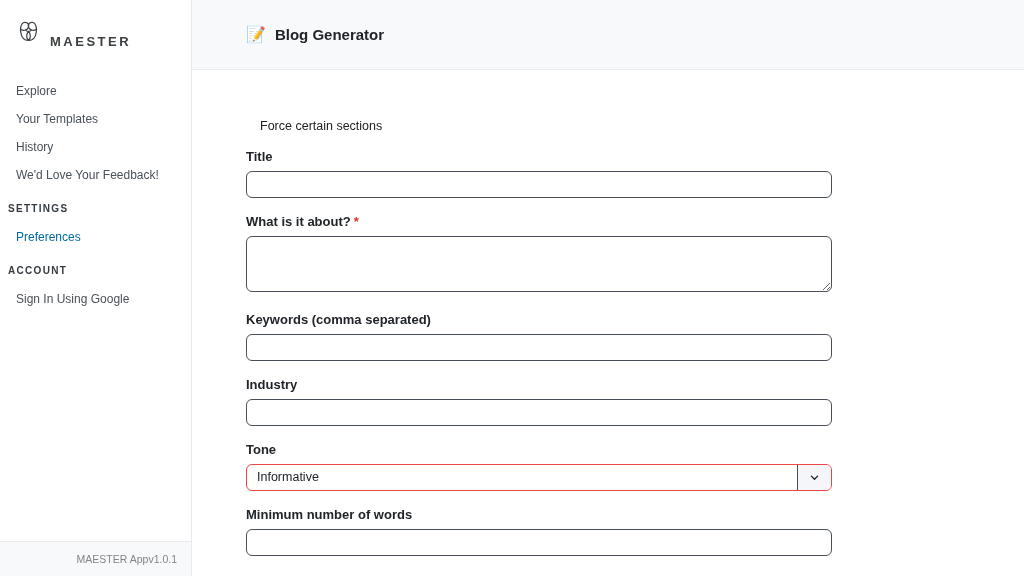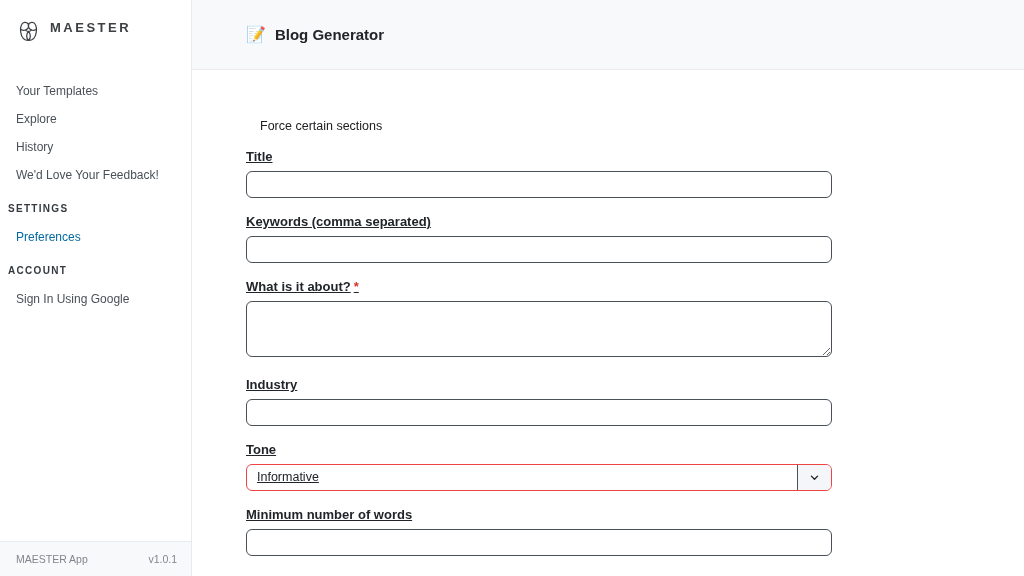--- a/index.html
+++ b/index.html
@@ -3,47 +3,47 @@
 <meta charset="utf-8">
 <style>
   * { margin:0; padding:0; box-sizing:border-box; }
   html,body { width:1024px; height:576px; overflow:hidden; background:#fff;
     font-family:"Liberation Sans", sans-serif; color:#212529; }
   .app { display:flex; width:1024px; height:576px; }
 
   
   .sidebar { width:192px; min-width:192px; height:576px; background:#fff;
     border-right:1px solid #e8eaed; display:flex; flex-direction:column; }
-  .logo-row { display:flex; align-items:flex-start; gap:9px; padding:20px 16px 18px 16px; }
+  .logo-row { display:flex; align-items:flex-end; gap:9px; padding:20px 16px 18px 16px; }
   .logo-text { font-size:13px; font-weight:600; letter-spacing:2.5px; color:#3c4043; }
   .nav { flex:1; padding-top:10px; }
   .nav-item { height:28px; line-height:28px; padding-left:16px; font-size:12px;
     color:#495057; cursor:pointer; white-space:nowrap; }
   .nav-section { height:28px; line-height:28px; padding-left:8px; font-size:10px;
     font-weight:700; letter-spacing:1.3px; color:#343a40; margin-top:6px; }
   .nav-item.disabled { color:#0369a1; }
   .side-footer { height:35px; border-top:1px solid #e9ecef; background:#f8f9fa;
-    display:flex; align-items:center; justify-content:space-between; padding:0 14px 0 16px; }
+    display:flex; align-items:center; justify-content:flex-end; padding:0 14px 0 16px; }
   .side-footer span { font-size:10.5px; color:#80868b; }
 
   
   .main { flex:1; display:flex; flex-direction:column; }
   .main-header { height:70px; background:#f8f9fa; border-bottom:1px solid #ececf0;
     display:flex; align-items:center; padding-left:54px; }
   .main-header .emoji { font-size:16px; margin-right:9px; }
   .main-header .title { font-size:15px; font-weight:600; color:#212529; }
   .content { background:#fff; padding:25px 0 0 54px; }
 
   .save-btn { display:inline-block; background:#fff; border:1px solid #dee2e6;
     border-radius:7px; padding:6px 14px; font-size:12px; color:#9aa0a6;
     font-family:"Liberation Sans", sans-serif; cursor:pointer; }
   .force-label { margin:24px 0 0 14px; font-size:12.5px; color:#202124; cursor:pointer; }
 
   .form { width:586px; }
-  .form-group { margin-top:16px;text-decoration:underline; }
+  .form-group { margin-top:16px; }
   .field-label { font-size:13px; font-weight:700; color:#212529; margin-bottom:7px; }
   .req { color:#d93025; margin-left:3px; font-weight:700; }
   .text-input { width:586px; height:27px; border:1px solid #495057; border-radius:6px;
     padding:0 10px; font-size:12.5px; color:#212529; background:#fff; outline:none;
     font-family:"Liberation Sans", sans-serif; }
   .textarea-input { width:586px; height:56px; border:1px solid #495057; border-radius:6px;
     padding:6px 10px; font-size:12.5px; color:#212529; background:#fff; outline:none;
     font-family:"Liberation Sans", sans-serif; resize:both; }
   .select { width:586px; height:27px; border:1px solid #ef4444; border-radius:6px;
     display:flex; align-items:stretch; overflow:hidden; cursor:pointer; background:#fff; }
@@ -64,22 +64,22 @@
           <path d="M12 4.2 C12.6 6.8, 11.4 8.6, 9.2 9.6 C7.6 10.3, 6.1 10, 4.7 9.1"></path>
           <path d="M12 4.2 C11.4 6.8, 12.6 8.6, 14.8 9.6 C16.4 10.3, 17.9 10, 19.3 9.1"></path>
           <path d="M9.2 9.6 C10.3 11.5, 13.7 11.5, 14.8 9.6"></path>
           <path d="M12 19.6 C9.6 17.4, 9.7 13.3, 12 11.1 C14.3 13.3, 14.4 17.4, 12 19.6"></path>
         </svg>
       </span>
       <span class="logo-text">MAESTER</span>
     </div>
 
     <nav class="nav">
+      <div class="nav-item">Explore</div>
       <div class="nav-item">Your Templates</div>
-      <div class="nav-item">Explore</div>
       <div class="nav-item">History</div>
       <div class="nav-item">We'd Love Your Feedback!</div>
 
       <div class="nav-section">SETTINGS</div>
       <div class="nav-item disabled">Preferences</div>
 
       <div class="nav-section">ACCOUNT</div>
       <div class="nav-item">Sign In Using Google</div>
     </nav>
 
@@ -100,29 +100,29 @@
       <div class="force-label">Force certain sections</div>
 
       <div class="form">
 
         <div class="form-group">
           <div class="field-label">Title</div>
           <input class="text-input" type="text" value="" style="">
         </div>
 
         <div class="form-group">
-          <div class="field-label">Keywords (comma separated)</div>
-          <input class="text-input" type="text" value="" style="">
-        </div>
-
-        <div class="form-group">
           <div class="field-label">
             <span>What is it about?</span><span class="req">*</span>
           </div>
           <textarea class="textarea-input" style=""></textarea>
+        </div>
+
+        <div class="form-group">
+          <div class="field-label">Keywords (comma separated)</div>
+          <input class="text-input" type="text" value="" style="">
         </div>
 
         <div class="form-group">
           <div class="field-label">Industry</div>
           <input class="text-input" type="text" value="" style="">
         </div>
 
         <div class="form-group">
           <div class="field-label">Tone</div>
           <div class="select">

